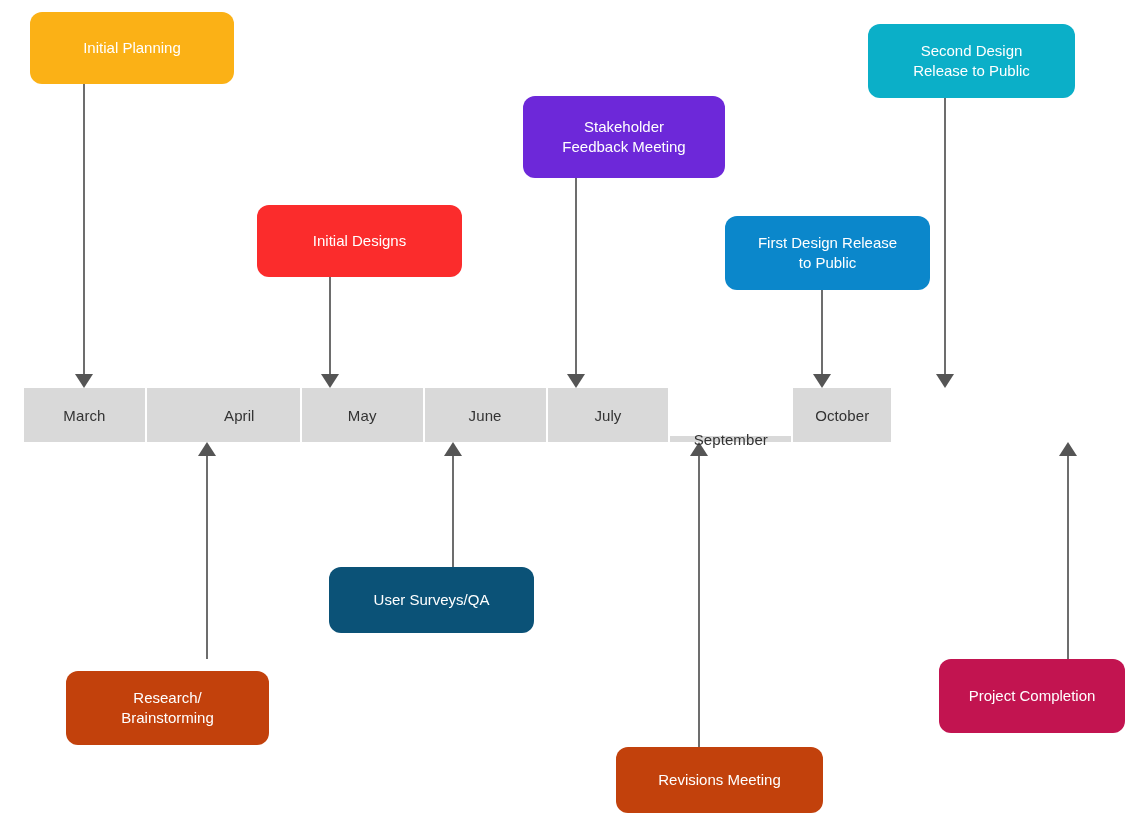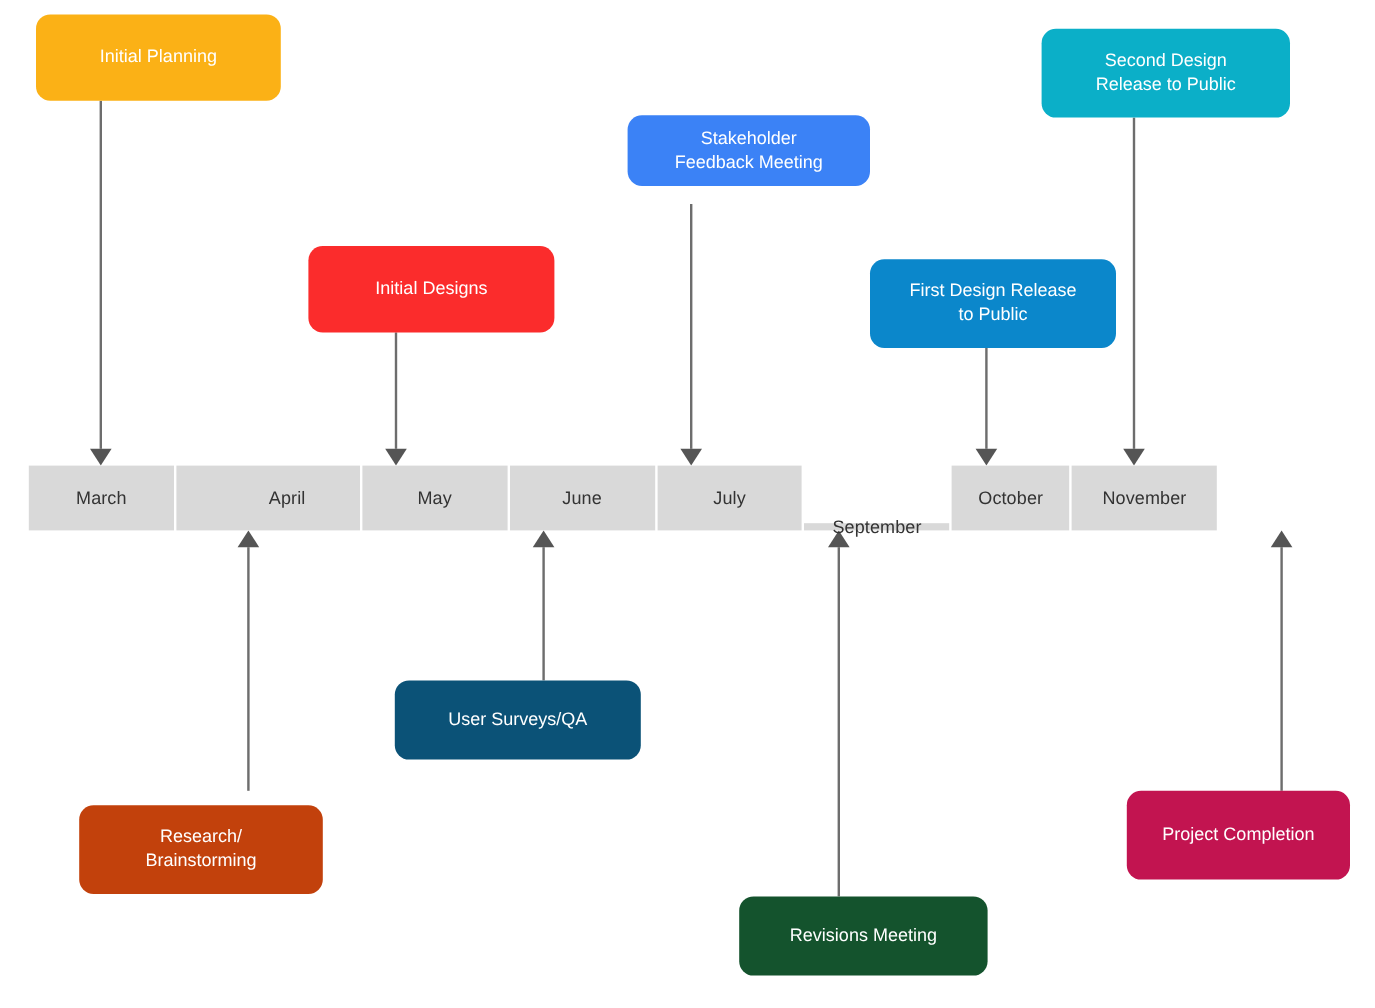--- a/index.html
+++ b/index.html
@@ -111,21 +111,21 @@
       <div class="milestone" style="left: 30px; top: 12px; width: 204px; height: 72px; background: rgb(251, 177, 22);">
         <div>
           <span class="label-line">Initial Planning</span>
         </div>
       </div>
       <div class="milestone" style="left: 257px; top: 205px; width: 205px; height: 72px; background: rgb(251, 44, 44);">
         <div>
           <span class="label-line">Initial Designs</span>
         </div>
       </div>
-      <div class="milestone" style="left: 523px; top: 96px; width: 202px; height: 59px; background: #3b82f6;">
+      <div class="milestone" style="left: 523px; top: 96px; width: 202px; height: 82px; background: #6d28d9;">
         <div>
           <span class="label-line">Stakeholder</span>
           <span class="label-line">Feedback Meeting</span>
         </div>
       </div>
       <div class="milestone" style="left: 725px; top: 216px; width: 205px; height: 74px; background: rgb(11, 135, 203);">
         <div>
           <span class="label-line">First Design Release</span>
           <span class="label-line">to Public</span>
         </div>
@@ -140,21 +140,21 @@
         <div>
           <span class="label-line">Research/</span>
           <span class="label-line">Brainstorming</span>
         </div>
       </div>
       <div class="milestone" style="left: 329px; top: 567px; width: 205px; height: 66px; background: rgb(11, 82, 119);">
         <div>
           <span class="label-line">User Surveys/QA</span>
         </div>
       </div>
-      <div class="milestone" style="left: 616px; top: 747px; width: 207px; height: 66px; background: #14532d;">
+      <div class="milestone" style="left: 616px; top: 747px; width: 207px; height: 66px; background: #c2410c;">
         <div>
           <span class="label-line">Revisions Meeting</span>
         </div>
       </div>
       <div class="milestone" style="left: 939px; top: 659px; width: 186px; height: 74px; background: rgb(194, 20, 80);">
         <div>
           <span class="label-line">Project Completion</span>
         </div>
       </div>
     </div>
@@ -174,18 +174,15 @@
       </div>
       <div class="month-cell" style="width: 120.889px;">
         <span>July</span>
       </div>
       <div class="month-cell" style="width: 120.889px; margin-top: 48px;">
         <span>September</span>
       </div>
       <div class="month-cell" style="width: 98px;">
         <span>October</span>
       </div>
-      <div class="month-cell" style="width: 120.889px;">
-        <span>November</span>
-      </div>
     </div>
 
 </div>
 
 </body></html>

